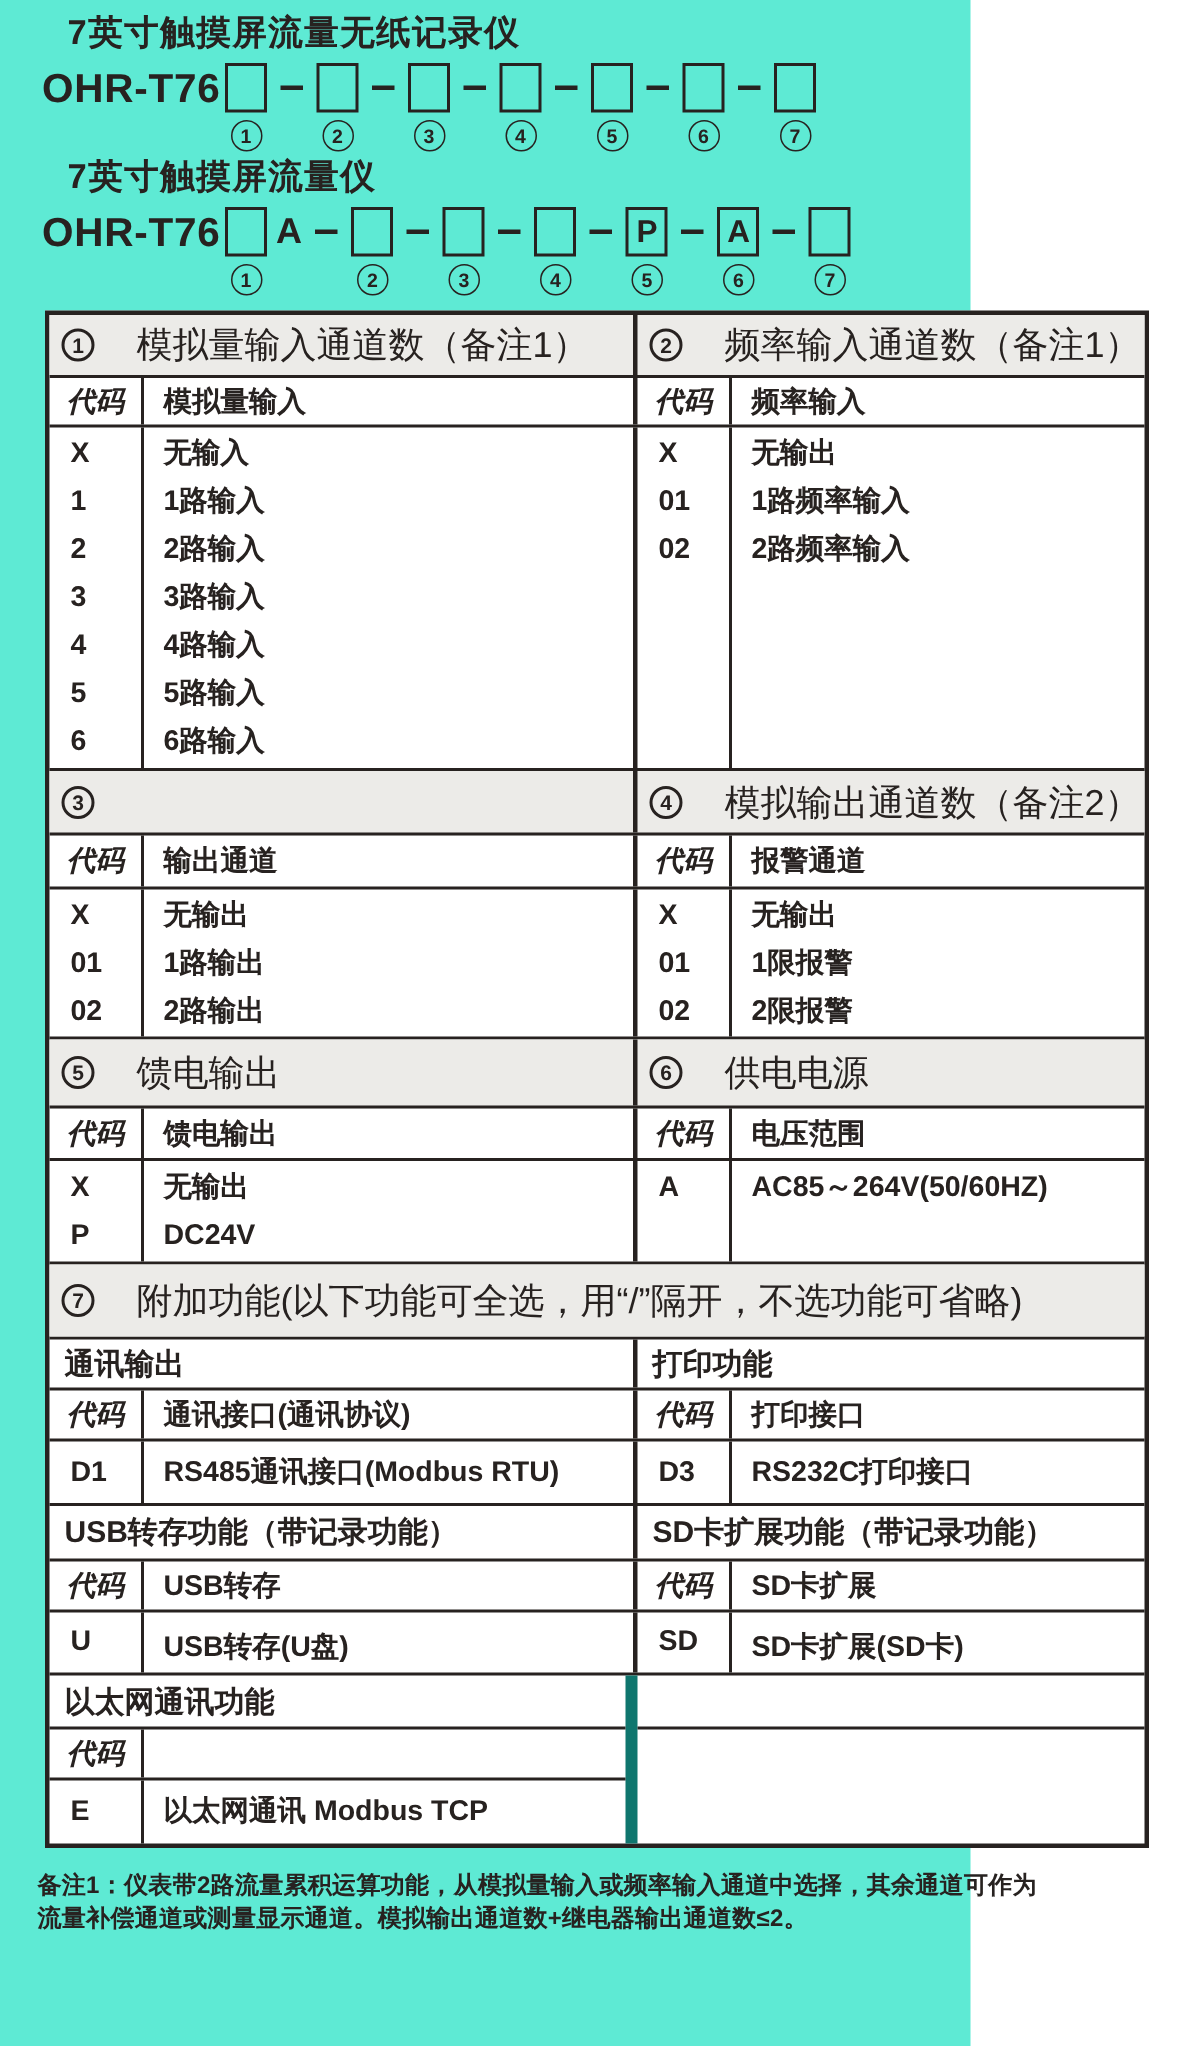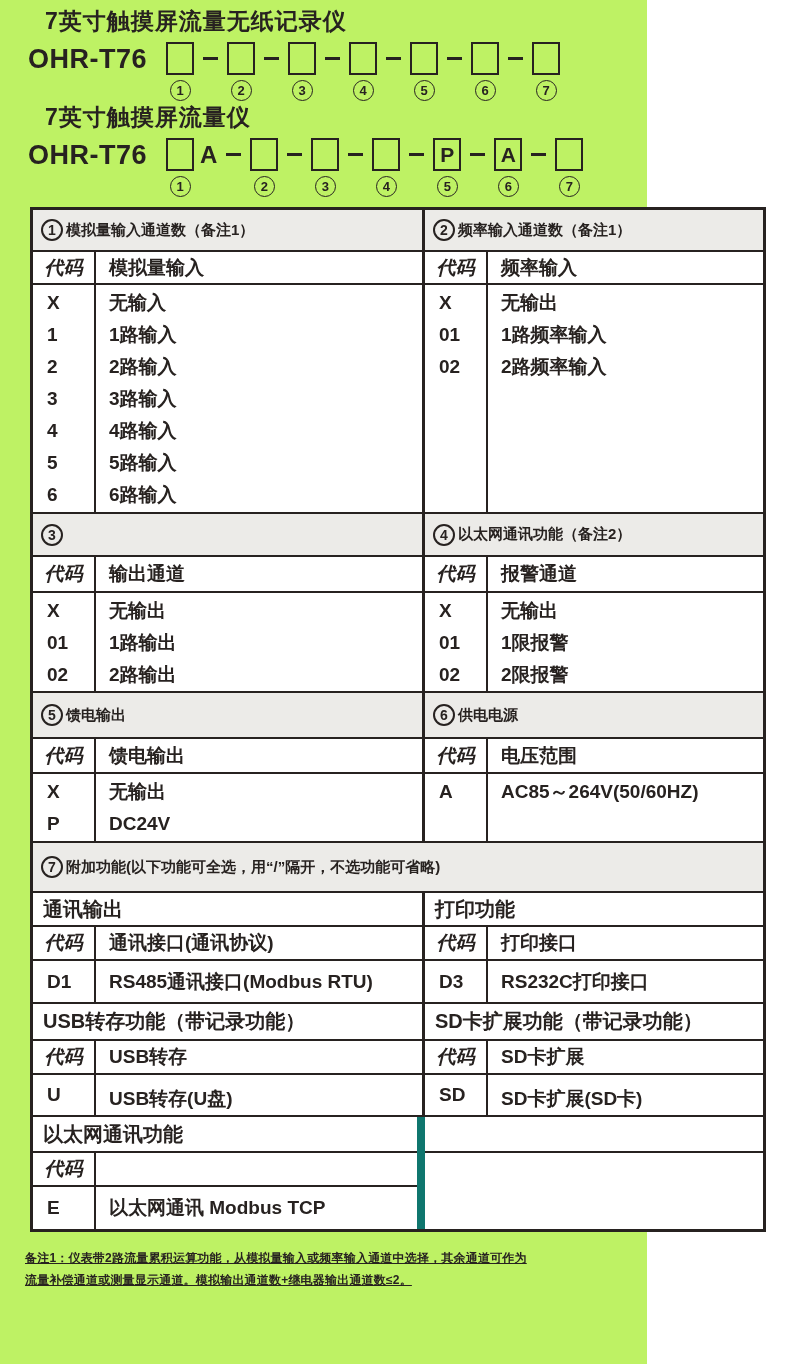--- a/index.html
+++ b/index.html
@@ -4,29 +4,29 @@
 <style>
   * { margin:0; padding:0; box-sizing:border-box; }
   html,body { background:#ffffff; }
   body {
     width:790px; height:1364px;
     font-family:"Liberation Sans","DejaVu Sans",sans-serif;
     color:#272220;
     position:relative;
     overflow:hidden;
   }
-  .page { position:relative; width:647px; height:1364px; background:#bef264; }
+  .page { position:relative; width:647px; height:1364px; background:#5eead4; }
 
   
   .prod-block { position:absolute; left:28px; }
   .pb1 { top:6px; }
   .pb2 { top:102px; }
   .ptitle { font-size:23px; font-weight:bold; letter-spacing:1px; padding-left:17px; }
   .modelrow { display:flex; align-items:flex-start; margin-top:5px; }
-  .mprefix { font-size:27px; font-weight:bold; line-height:34px; letter-spacing:0.5px; margin-right:19px; }
+  .mprefix { font-size:27px; font-weight:bold; line-height:34px; letter-spacing:0.5px; margin-right:3px; }
   .slot { display:flex; flex-direction:column; }
   .slot-top { display:flex; align-items:flex-start; }
   .mbox {
     width:28px; height:33px; border:2px solid #272220;
     display:flex; align-items:center; justify-content:center;
     font-size:21px; font-weight:bold;
   }
   .after-letter { font-size:24px; font-weight:bold; line-height:33px; margin-left:6px; }
   .numline { width:28px; display:flex; justify-content:center; margin-top:5px; }
   .circ {
@@ -47,21 +47,21 @@
   .half { display:flex; }
   .half.l { width:392px; border-right:3px solid #272220; }
   .half.r { flex:1; }
   .sec { background:#ecebe8; }
   .sec .half { align-items:center; }
   .hcirc {
     width:22px; height:22px; border:2px solid #272220; border-radius:50%;
     display:flex; align-items:center; justify-content:center;
     font-size:14px; font-weight:bold; margin:0 3px 0 8px; flex:none;
   }
-  .htext { font-size:15px; font-weight:bold; white-space:nowrap; }
+  .htext { font-size:24px; font-weight:normal; white-space:nowrap;margin-left:25px; }
   .codehead {
     width:63px; border-right:2px solid #272220;
     display:flex; align-items:center; justify-content:center;
     font-size:19px; font-weight:bold;font-style:italic;
   }
   .deschead {
     flex:1; display:flex; align-items:center;
     padding-left:13px; font-size:19px; font-weight:bold; white-space:nowrap;
   }
   .codecol { width:63px; border-right:2px solid #272220; padding:2px 0 0 14px; }
@@ -72,21 +72,21 @@
   .fullcell { width:100%; display:flex; align-items:center; background:#ecebe8; }
   .stack { display:flex; flex-direction:column; width:392px; border-right:8px solid #0f766e; }
   .stack .mini { display:flex; border-bottom:2px solid #272220; flex:none; }
   .stack .mini.grow { border-bottom:none; flex:1; }
   .rstack { flex:1; display:flex; flex-direction:column; }
   .rstack .rempty-top { height:36px; border-bottom:2px solid #272220; }
   .rstack .rempty-fill { flex:1; }
 
   
   .footnote { position:absolute; left:25px; top:1247px; width:745px; }
-  .fline { font-size:12px; font-weight:bold; line-height:22px; letter-spacing:0.2px;text-decoration:underline; }
+  .fline { font-size:16px; font-weight:bold; line-height:22px; letter-spacing:0.2px; }
 </style>
 </head>
 <body>
 
 <div class="page">
 
   <div class="prod-block pb1">
     <div class="ptitle">7英寸触摸屏流量无纸记录仪</div>
     <div class="modelrow">
       <span class="mprefix">OHR-T76</span>
@@ -283,21 +283,21 @@
         </div>
       </div>
     </div>
 
     <div class="band sec" style="height:43px">
       <div class="half l">
           <span class="hcirc">3</span>
         </div>
       <div class="half r">
           <span class="hcirc">4</span>
-          <span class="htext">以太网通讯功能（备注2）</span>
+          <span class="htext">模拟输出通道数（备注2）</span>
         </div>
     </div>
 
     <div class="band" style="height:36px">
       <div class="half l">
           <div class="codehead">代码</div>
           <div class="deschead">输出通道</div>
         </div>
       <div class="half r">
           <div class="codehead">代码</div>

